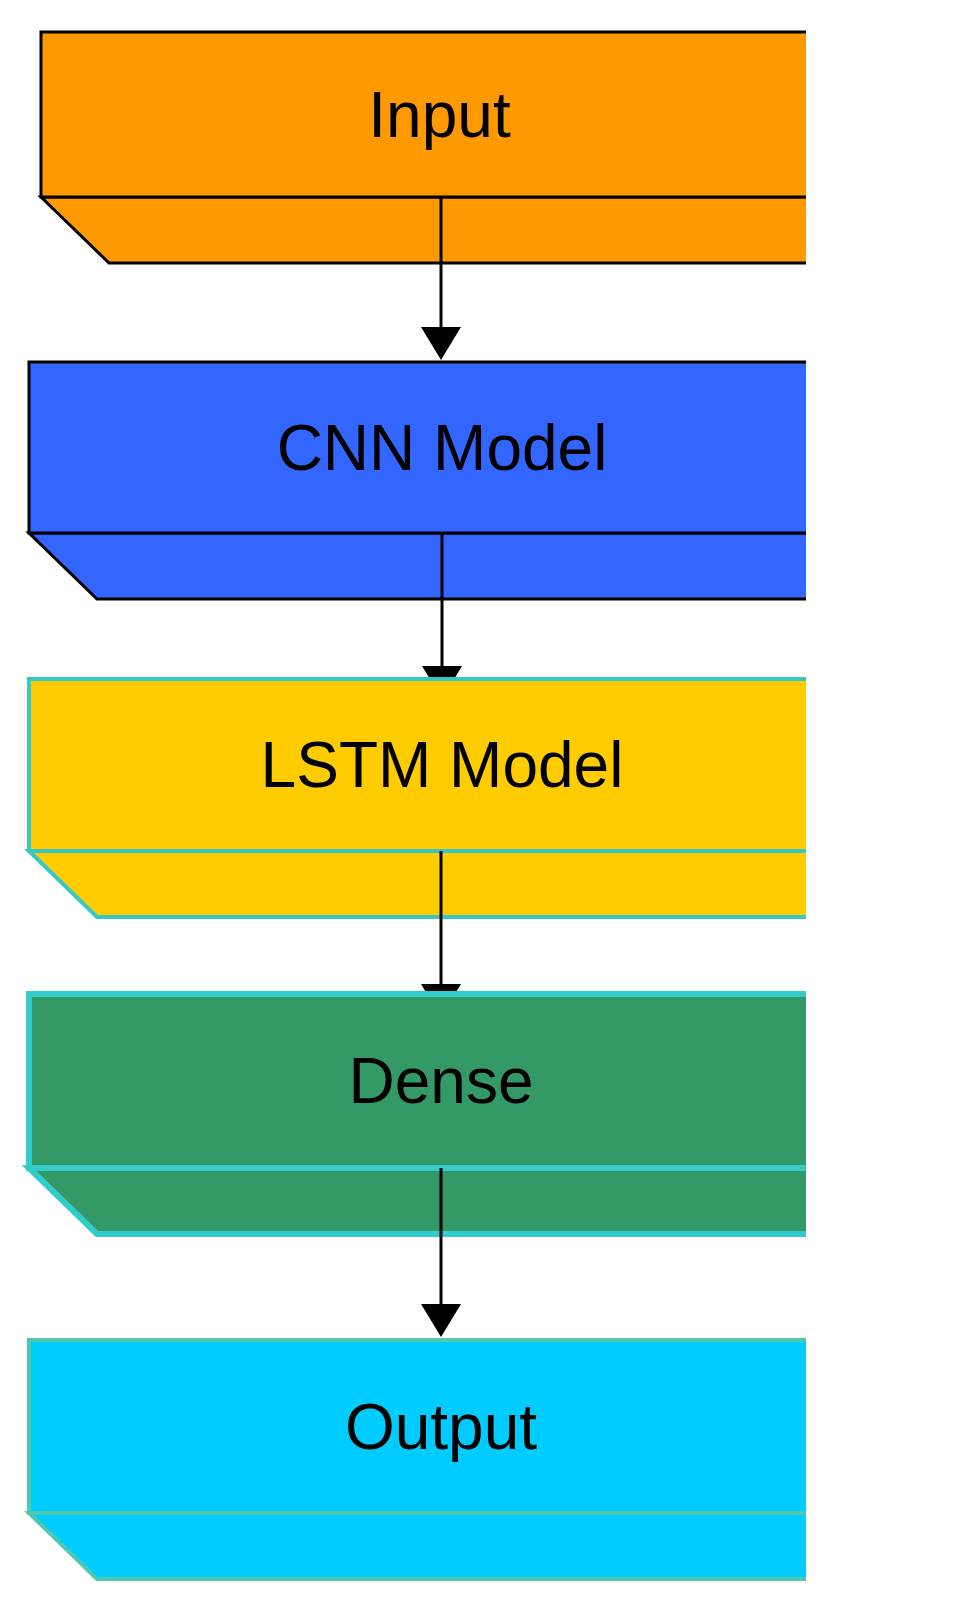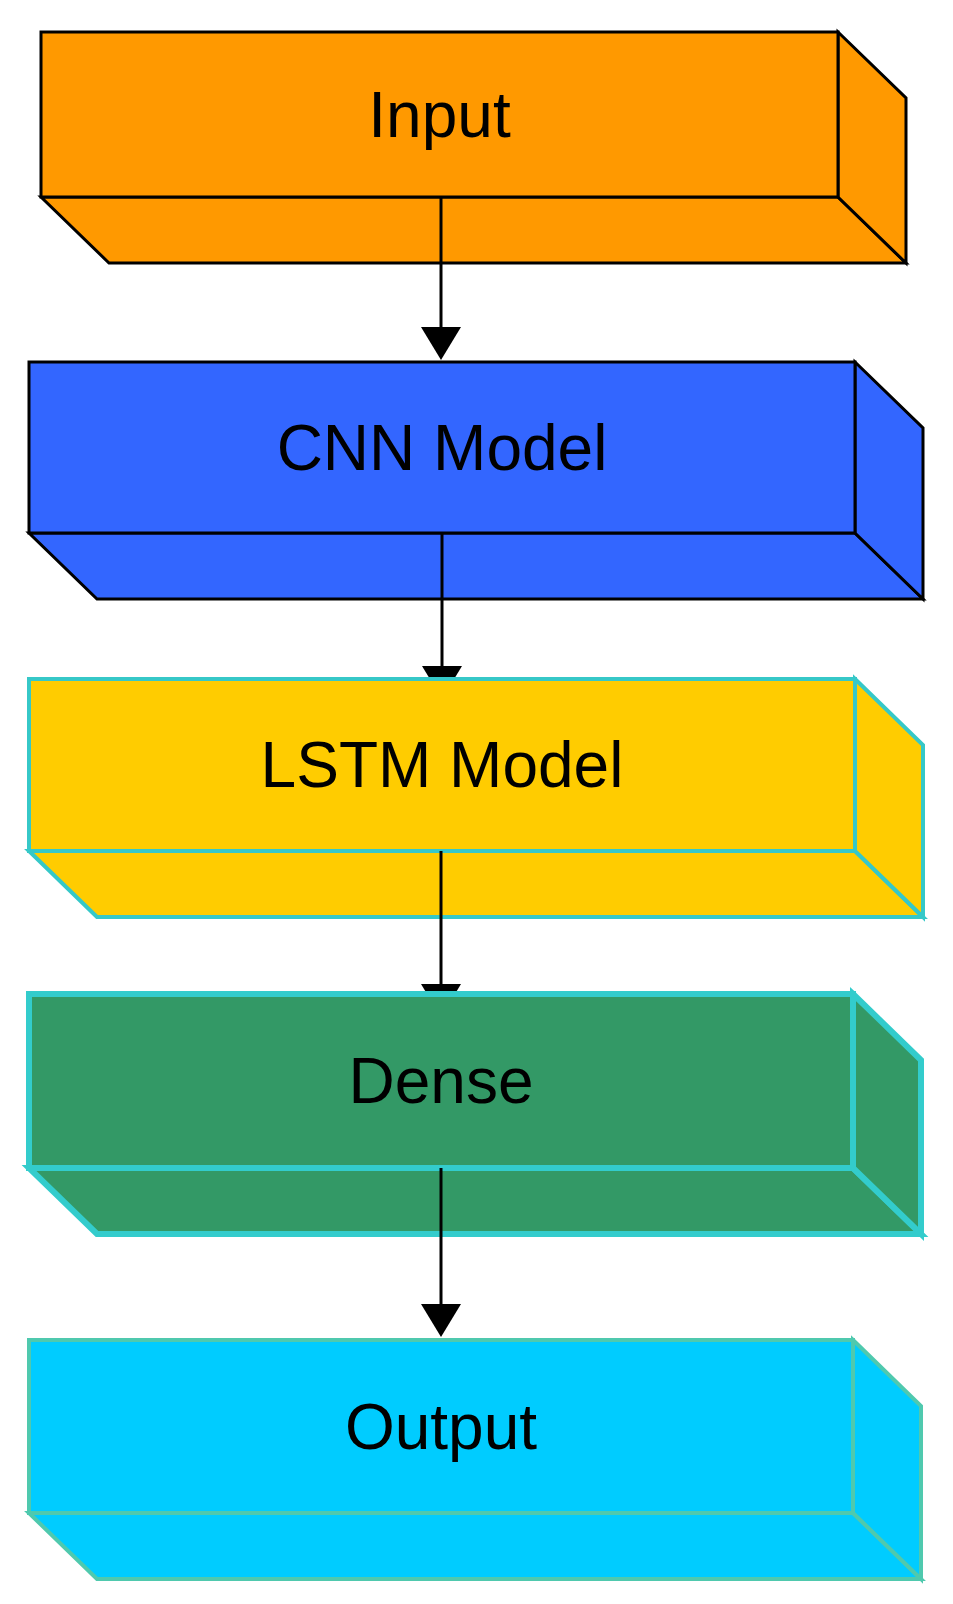--- a/index.html
+++ b/index.html
@@ -3,21 +3,21 @@
 <meta charset="utf-8">
 <style>
   html, body {
     margin: 0;
     padding: 0;
     background: #ffffff;
     font-family: "Liberation Sans", sans-serif;
   }
   #stage {
     position: relative;
-    width: 953px;
+    width: 806px;
     height: 1604px;
     background: #ffffff;
     overflow: hidden;
   }
   #flow-svg { display: block; }
   #flow-svg text {
     font-family: "Liberation Sans", sans-serif;
     text-anchor: middle;
   }
 </style>

